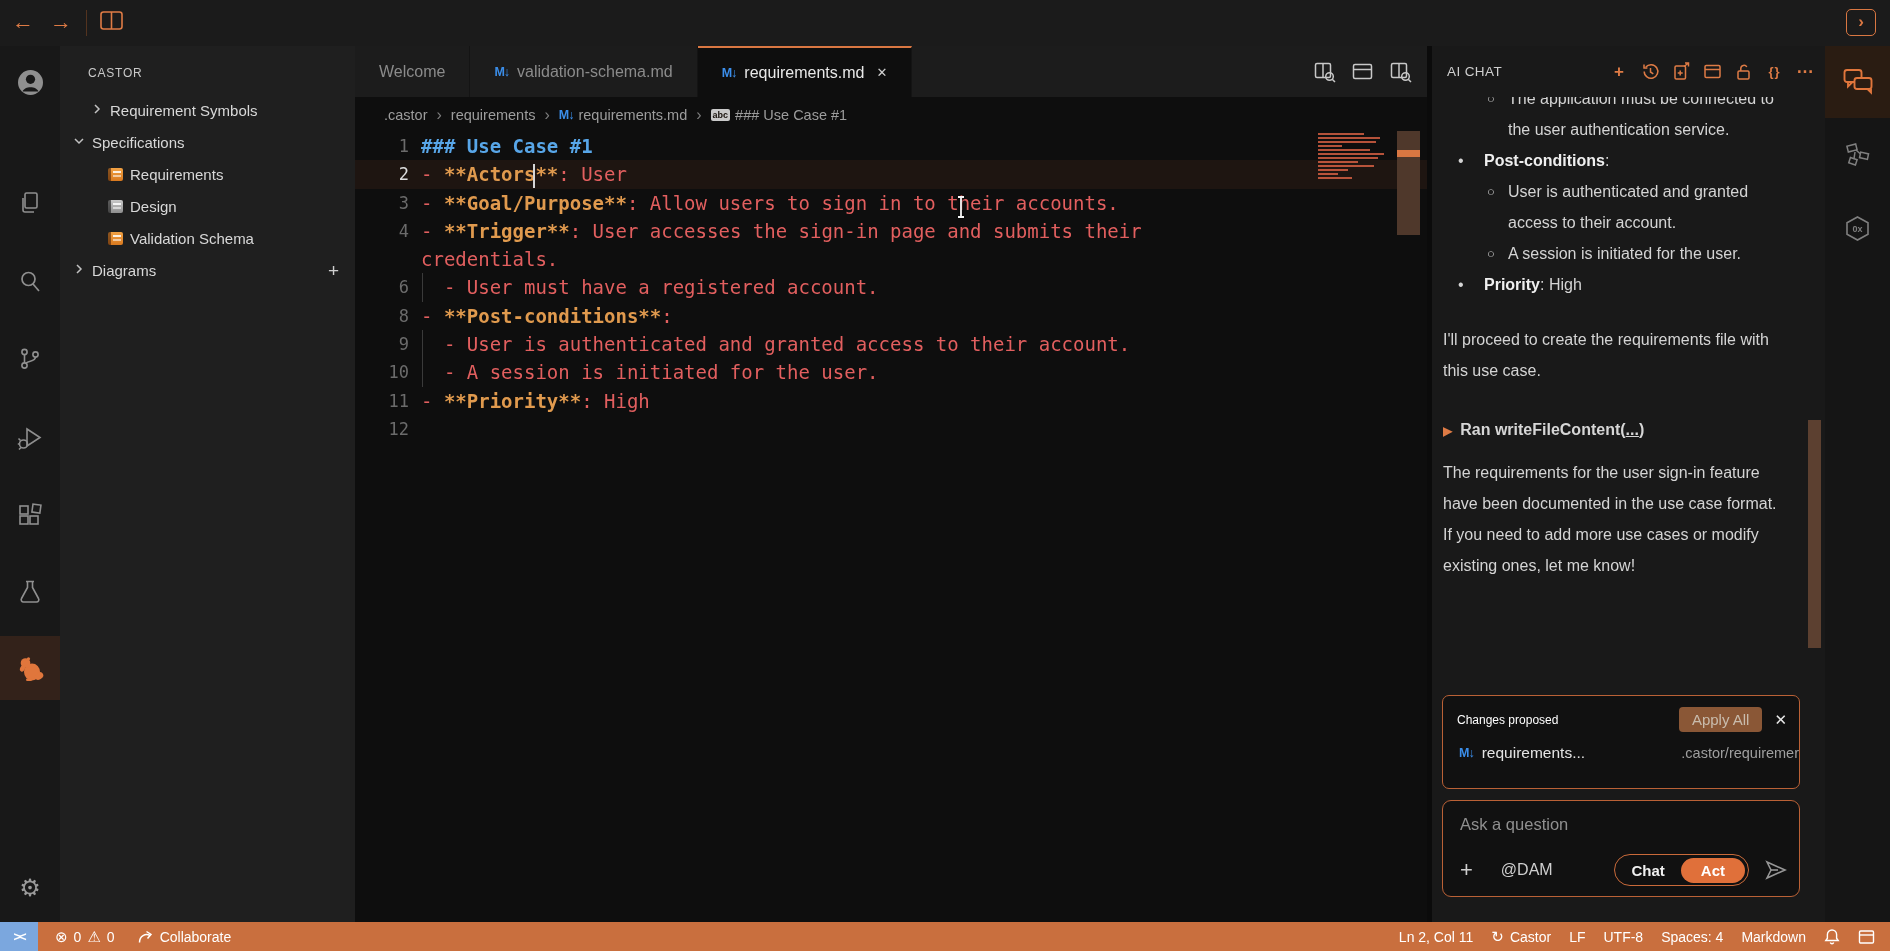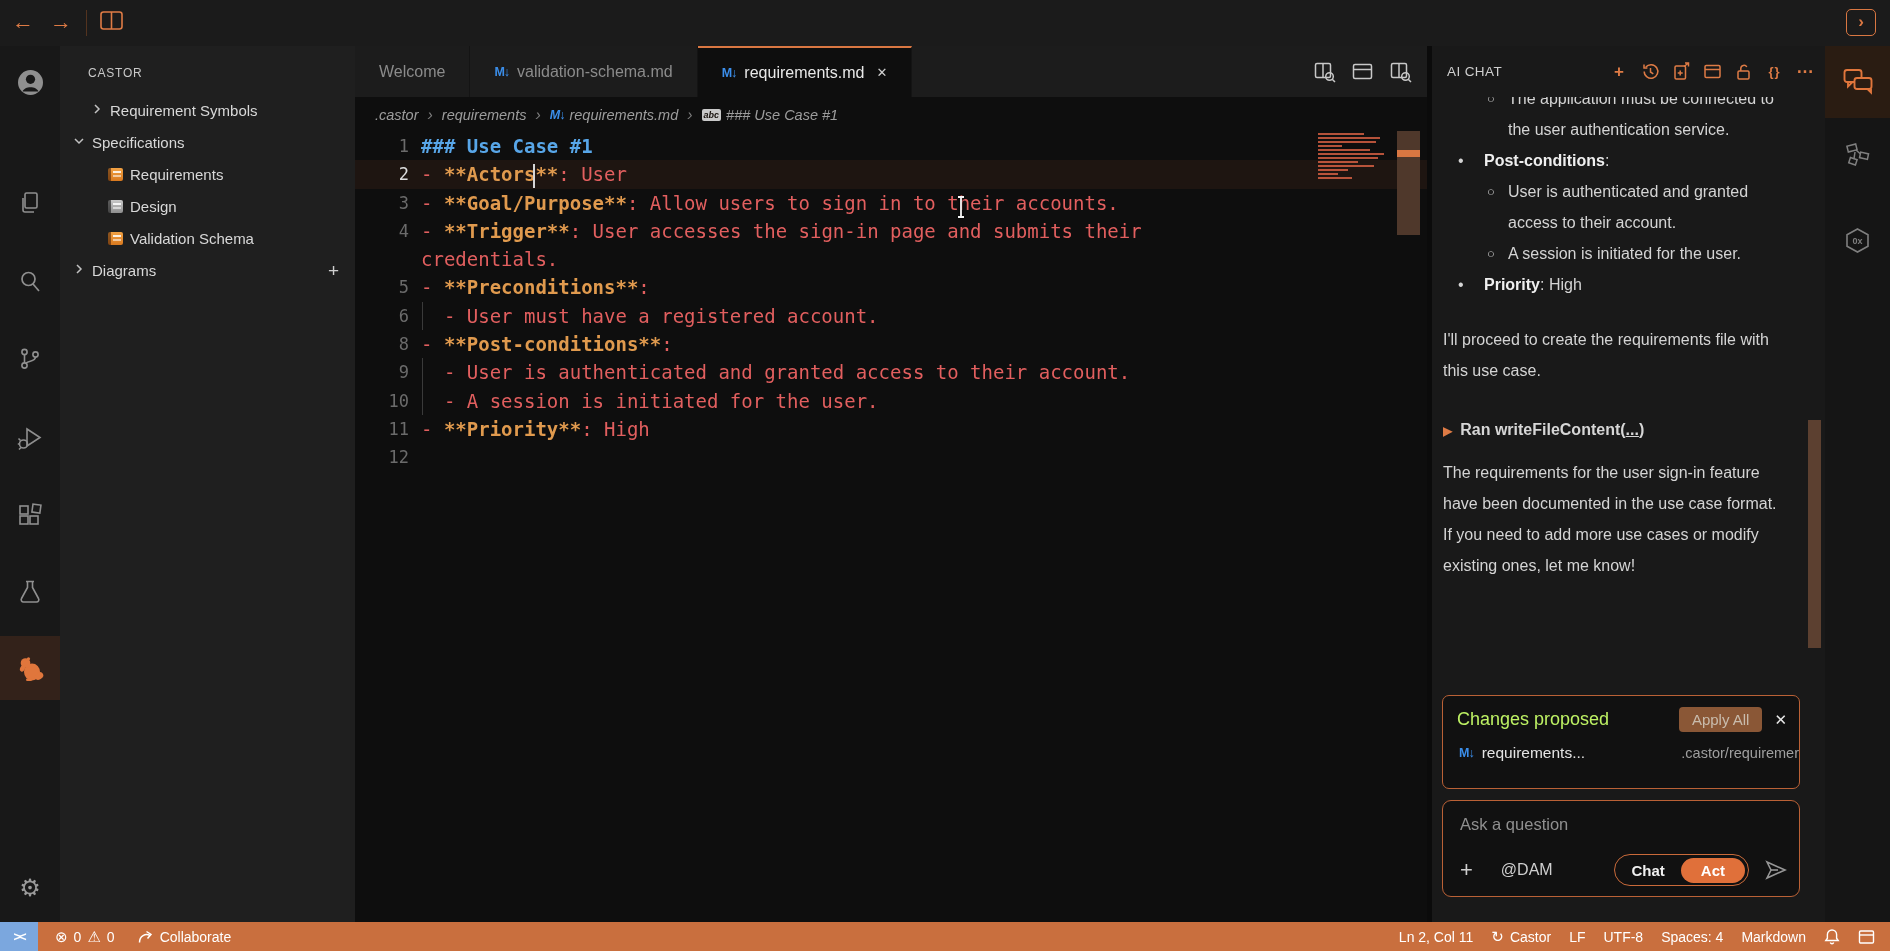--- a/index.html
+++ b/index.html
@@ -38,21 +38,21 @@
   .tabbar{position:absolute;left:0;top:0;width:1072px;height:51px;background:#1c1c1c;display:flex;}
   .tab{display:flex;align-items:center;padding:0 24px;font-size:16px;color:#8b8b8b;background:#1c1c1c;
        border-right:1px solid #141414;height:51px;box-sizing:border-box;}
   .tab .md-icon{margin-right:8px;}
   .tab.active{background:#0e0e0e;color:#e8e8e8;border-top:2px solid #D97742;}
   .tab-close{margin-left:12px;font-size:13px;color:#d0d0d0;}
   .md-icon{color:#3B8EEA;font-weight:bold;font-size:12.5px;letter-spacing:-1px;white-space:nowrap;}
   .tab-actions{position:absolute;right:14px;top:0;height:51px;display:flex;align-items:center;gap:14px;color:#c8c8c8;}
 
   .breadcrumb{position:absolute;left:0;top:51px;width:1072px;height:35px;background:#0e0e0e;
-       display:flex;align-items:center;padding-left:20px;box-sizing:border-box;font-size:14.5px;color:#9d9d9d;white-space:nowrap;font-style:italic;}
+       display:flex;align-items:center;padding-left:29px;box-sizing:border-box;font-size:14.5px;color:#9d9d9d;white-space:nowrap;}
   .bc-sep{margin:0 9px;color:#7c7c7c;font-size:16px;}
   .bc-item{display:flex;align-items:center;gap:5px;}
   .abc-icon{background:#c9c9c9;color:#18120d;font-size:9px;font-weight:bold;border-radius:2px;padding:1px 2px;line-height:10px;}
 
   .code{position:absolute;left:0;top:86px;width:1072px;}
   .cline{position:relative;height:28.3px;line-height:28.3px;white-space:pre;
          font-family:"DejaVu Sans Mono",monospace;font-size:19px;}
   .cline.cur{background:rgba(224,118,60,0.08);}
   .gut{display:inline-block;width:54px;padding-right:12px;text-align:right;color:#6b6b6b;
        font-size:17px;vertical-align:top;}
@@ -91,21 +91,21 @@
   .toolrun{margin-top:28px;font-weight:bold;color:#d6d6d6;}
   .toolrun .tri{color:#DE7B45;font-size:12px;margin-right:8px;}
   .toolrun .dots{text-decoration:underline;}
   .para2{margin-top:10px;}
   .chat-vscroll{position:absolute;left:376px;top:374px;width:13px;height:228px;background:#5C4030;}
 
   .card{position:absolute;left:10px;width:358px;box-sizing:border-box;background:#111111;
         border:1px solid #BA6136;border-radius:7px;}
   .card.changes{top:649px;height:94px;}
   .chg-head{display:flex;align-items:center;padding:11px 12px 0 14px;}
-  .chg-title{font-size:18px;color:#bef264;}
+  .chg-title{font-size:12px;color:#ffffff;}
   .applyall{margin-left:auto;background:#8A5736;color:#C9BCAD;font-size:15px;border:none;
         border-radius:4px;padding:4px 13px;font-family:inherit;}
   .chg-close{margin-left:12px;color:#e8e8e8;font-size:15px;}
   .chg-file{display:flex;align-items:center;padding:12px 0 0 16px;overflow:hidden;white-space:nowrap;}
   .chg-file .md-icon{margin-right:8px;}
   .chg-name{font-size:15.5px;color:#e4e4e4;}
   .chg-path{margin-left:auto;font-size:14.5px;color:#9f9f9f;}
 
   .card.ask{top:754px;height:97px;border-radius:9px;}
   .ask-ph{padding:14px 0 0 17px;font-size:16.5px;color:#8f8f8f;}
@@ -314,21 +314,20 @@
           <span class="abc-icon">abc</span>
           <span>### Use Case #1</span>
         </span>
       </div>
     <div class="code" id="code">
         <div class="cline"><span class="gut">1</span><span class="ctext"><span class="tok-h">### Use Case #1</span></span></div>
         <div class="cline cur"><span class="gut">2</span><span class="ctext"><span class="tok-r">- </span><span class="tok-o">**Actors**</span><span class="tok-r">: User</span></span></div>
         <div class="cline"><span class="gut">3</span><span class="ctext"><span class="tok-r">- </span><span class="tok-o">**Goal/Purpose**</span><span class="tok-r">: Allow users to sign in to their accounts.</span></span></div>
         <div class="cline"><span class="gut">4</span><span class="ctext"><span class="tok-r">- </span><span class="tok-o">**Trigger**</span><span class="tok-r">: User accesses the sign-in page and submits their</span></span></div>
         <div class="cline"><span class="gut"></span><span class="ctext"><span class="tok-r">credentials.</span></span></div>
-        <div class="cline"><span class="gut">5</span><span class="ctext"><span class="tok-r">- </span><span class="tok-o">**Preconditions**</span><span class="tok-r">:</span></span></div>
         <div class="cline"><span class="gut">6</span><i class="iguide"></i><span class="ctext"><span class="tok-r">  - User must have a registered account.</span></span></div>
         <div class="cline"><span class="gut">8</span><span class="ctext"><span class="tok-r">- </span><span class="tok-o">**Post-conditions**</span><span class="tok-r">:</span></span></div>
         <div class="cline"><span class="gut">9</span><i class="iguide"></i><span class="ctext"><span class="tok-r">  - User is authenticated and granted access to their account.</span></span></div>
         <div class="cline"><span class="gut">10</span><i class="iguide"></i><span class="ctext"><span class="tok-r">  - A session is initiated for the user.</span></span></div>
         <div class="cline"><span class="gut">11</span><span class="ctext"><span class="tok-r">- </span><span class="tok-o">**Priority**</span><span class="tok-r">: High</span></span></div>
         <div class="cline"><span class="gut">12</span><span class="ctext"></span></div>
       </div>
     <div class="caret"></div>
     <div class="minimap" id="minimap">
         <i style="width: 46px;"></i>
@@ -450,21 +449,21 @@
     </div>
     <div class="rb-item" style="top:96px;">
       <svg width="26" height="26" viewBox="0 0 26 26" fill="none" stroke="currentColor" stroke-width="1.5">
           <rect x="2.5" y="3" width="9" height="6" transform="rotate(-14 7 6)"></rect>
           <rect x="15" y="11" width="8" height="5.5" transform="rotate(12 19 14)"></rect>
           <rect x="4.5" y="16.5" width="7" height="5.5" transform="rotate(18 8 19)"></rect>
           <line x1="11" y1="8" x2="15.5" y2="12"></line>
           <line x1="10" y1="10" x2="9" y2="16.5"></line>
         </svg>
     </div>
-    <div class="rb-item" style="top:181px;">
+    <div class="rb-item" style="top:169px;">
       <svg width="27" height="27" viewBox="0 0 27 27">
           <polygon points="13.5,2 24,7.8 24,19.2 13.5,25 3,19.2 3,7.8" fill="none" stroke="currentColor" stroke-width="1.6"></polygon>
           <text x="13.5" y="17" font-size="9" font-weight="bold" fill="currentColor" text-anchor="middle" font-family="Liberation Sans, sans-serif">0x</text>
         </svg>
     </div>
   </div>
 
   <div class="statusbar">
     <div class="remote">&gt;&lt;</div>
     <div class="st-left">

